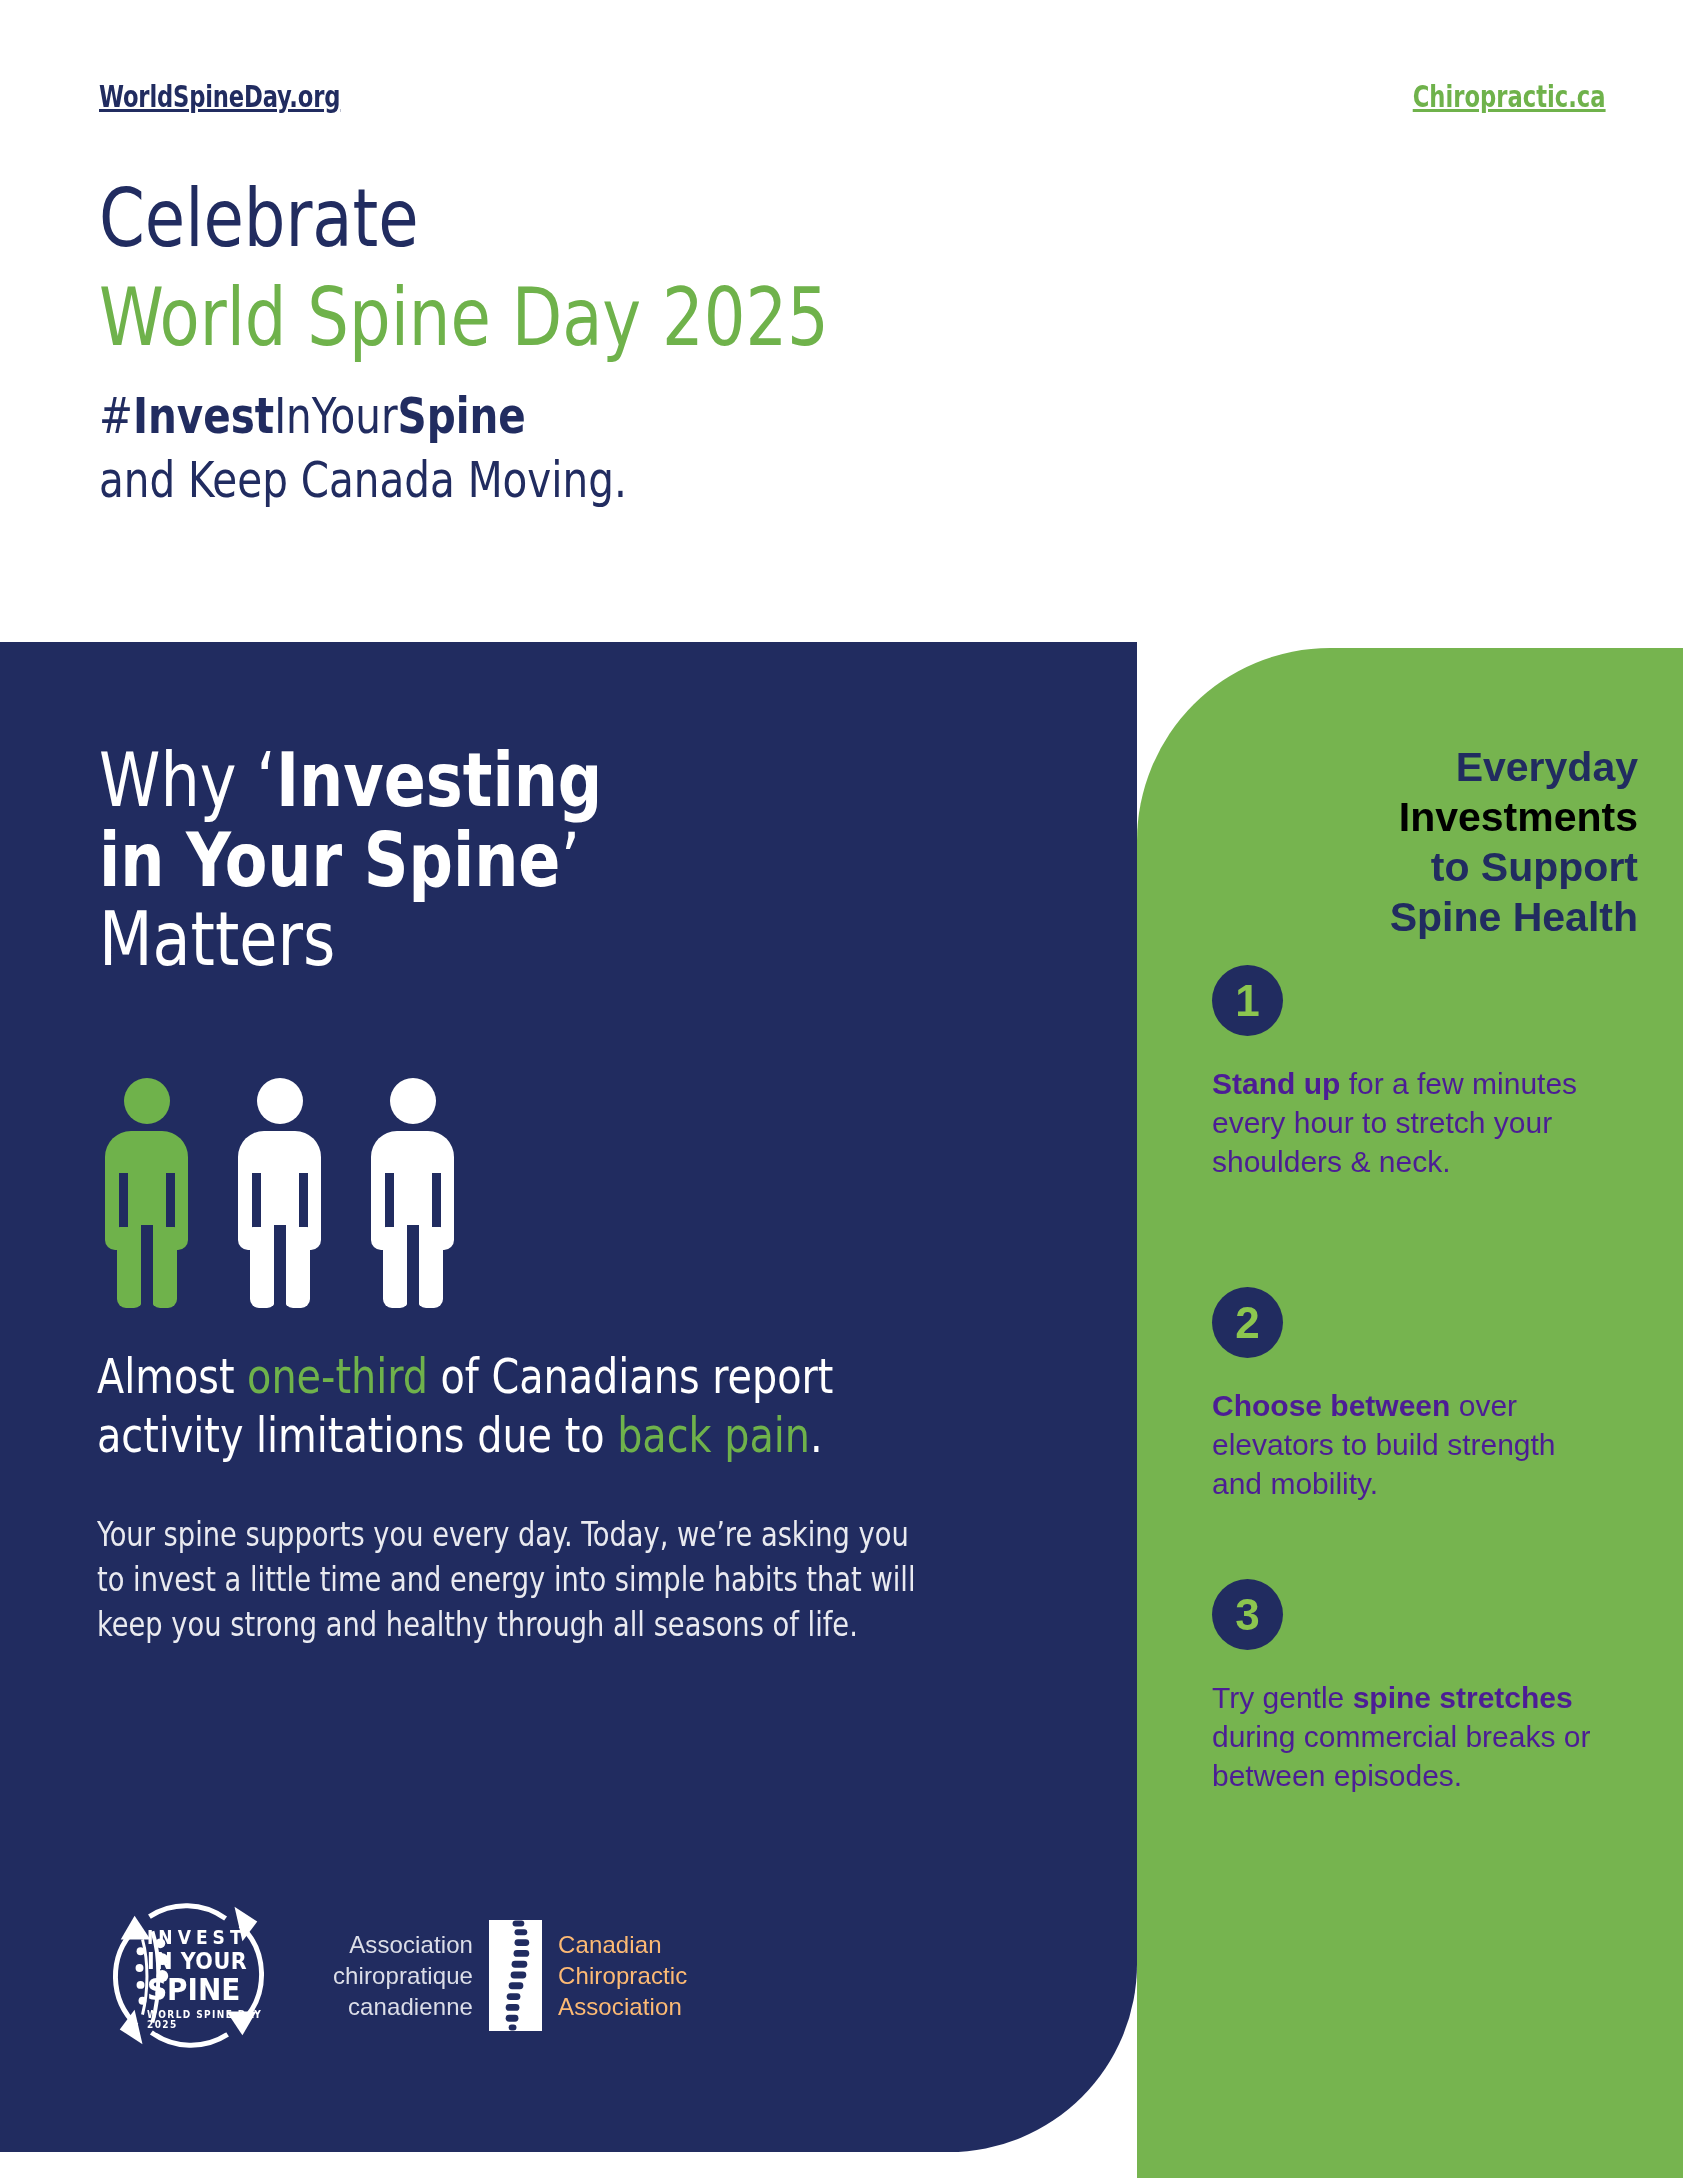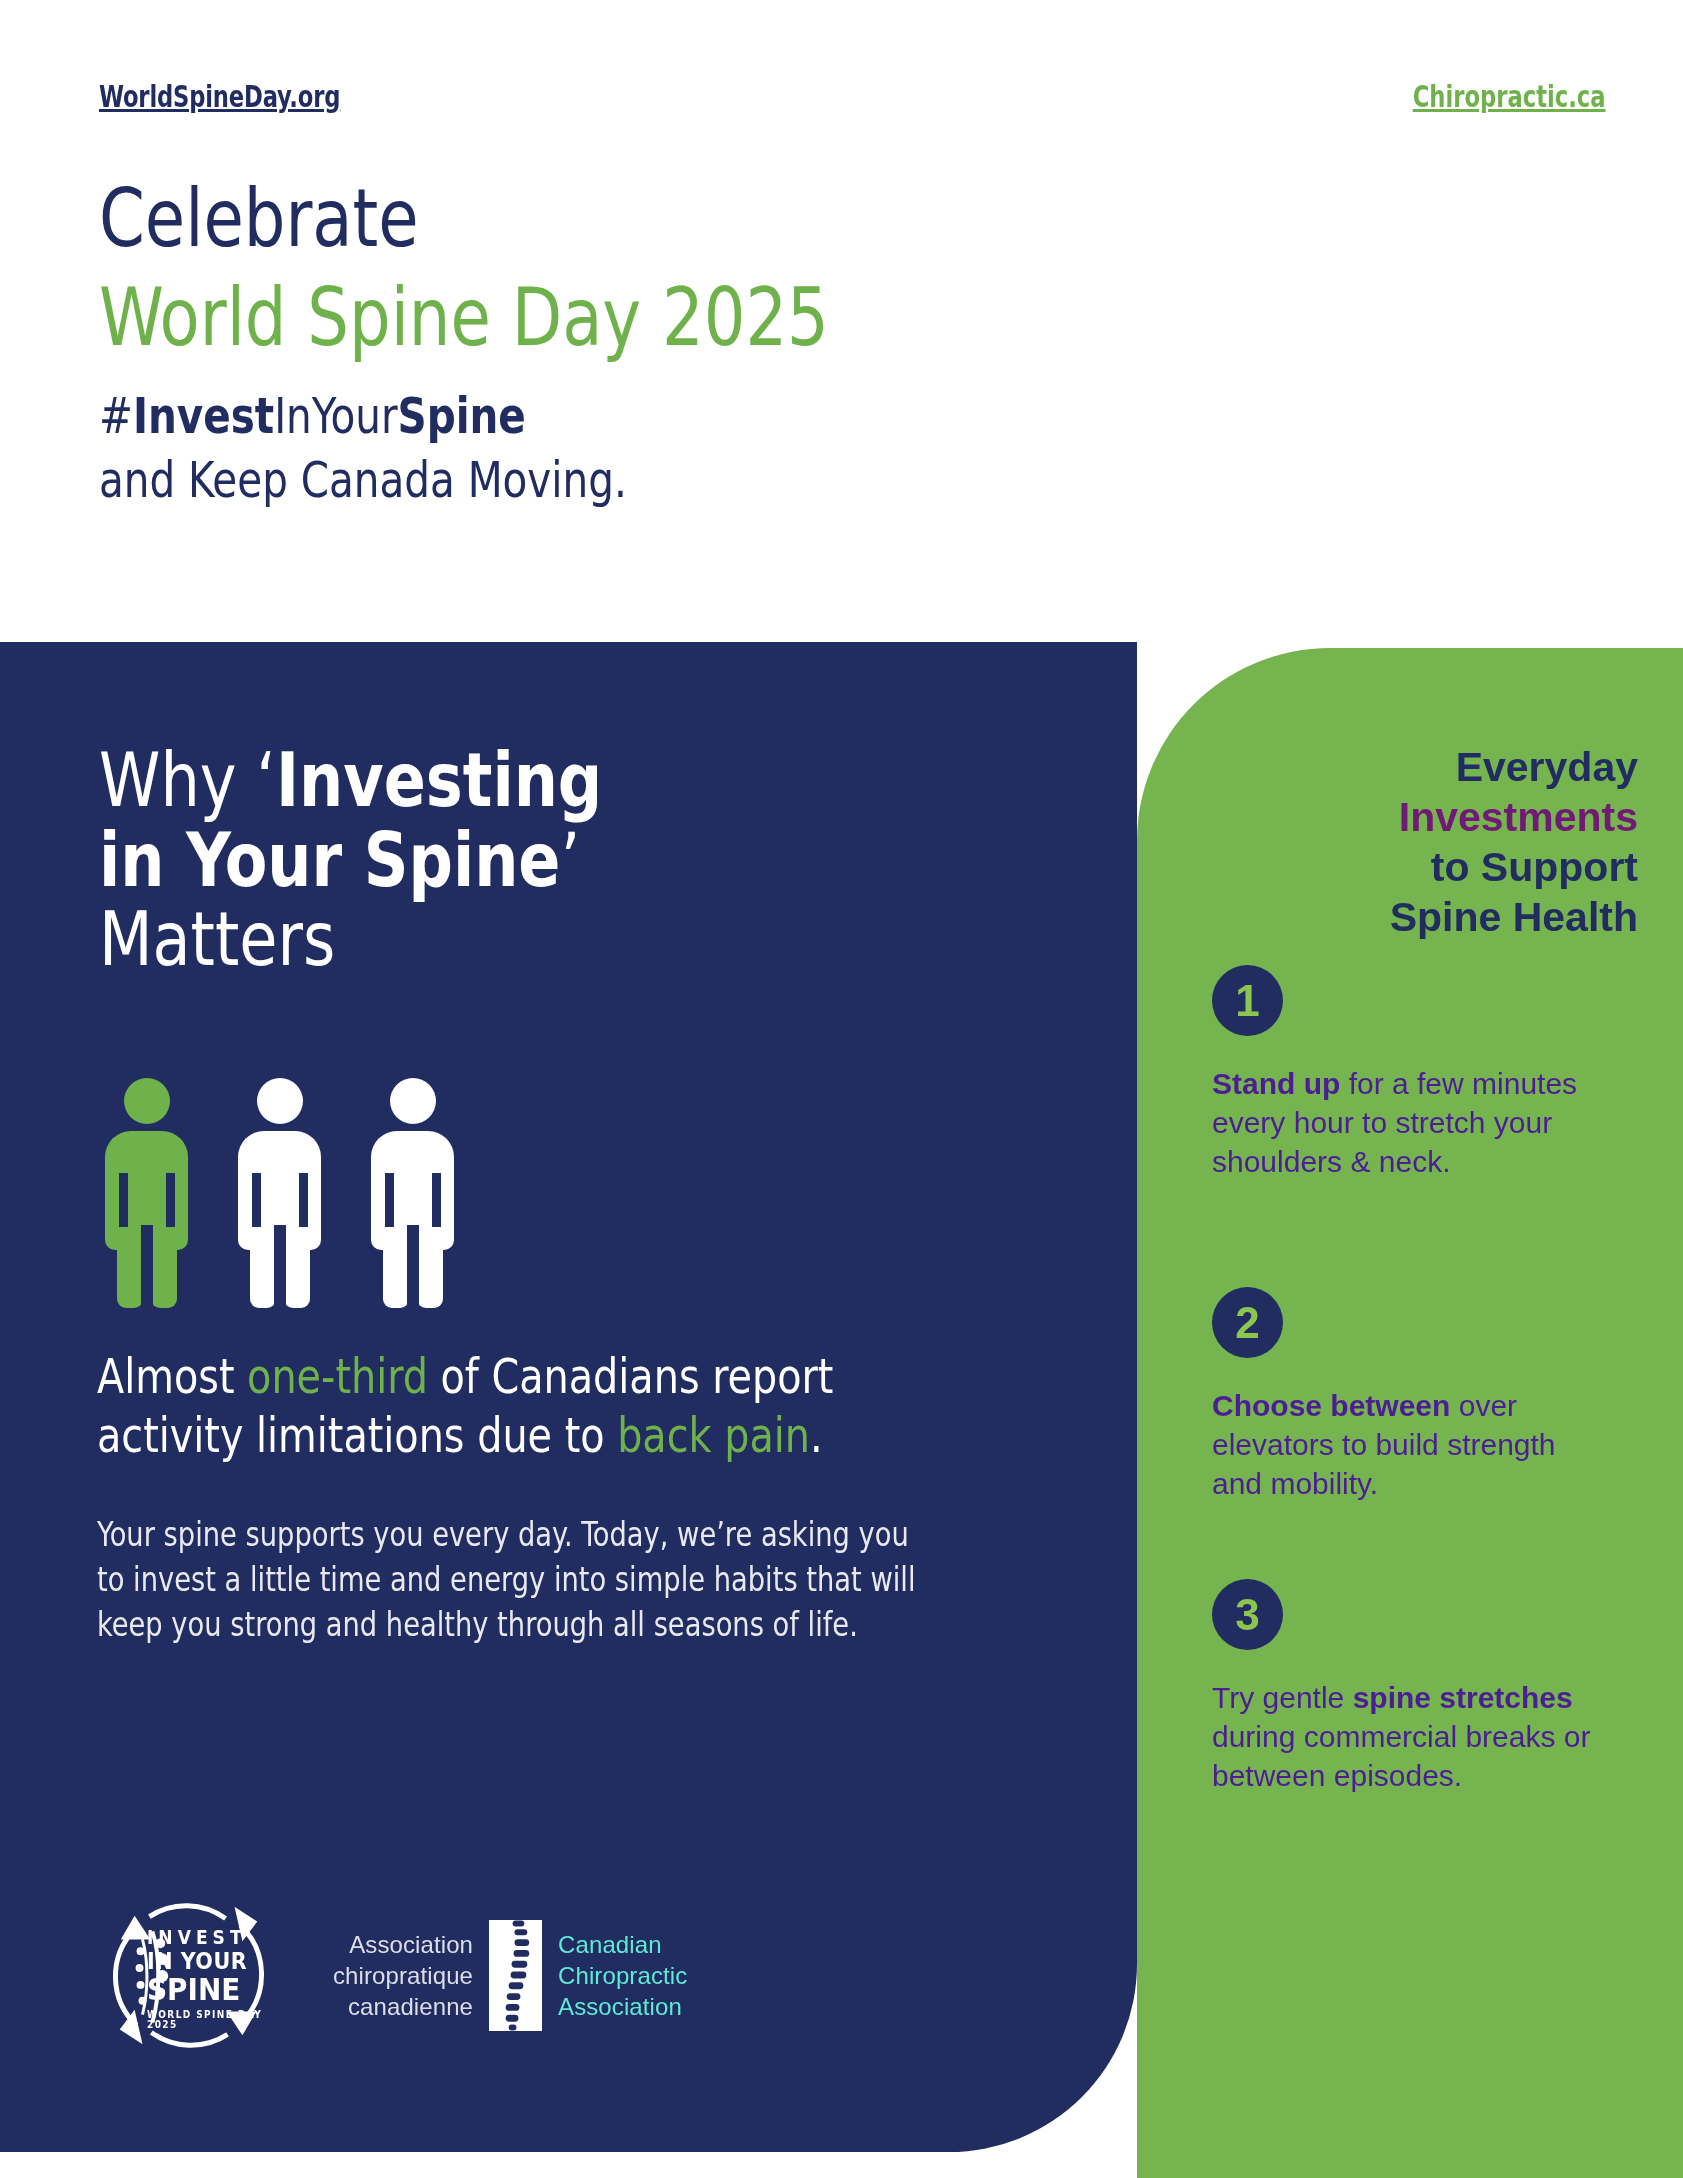--- a/index.html
+++ b/index.html
@@ -137,42 +137,42 @@
   #wsd-badge .bl3 { font-size:31px; font-weight:bold; letter-spacing:0px; margin-top:1px;}
   #wsd-badge .bl4 { font-size:10px; font-weight:bold; letter-spacing:1.4px; margin-top:5px;}
 
   #cca-logo { display:flex; align-items:center; gap:16px; }
   #cca-fr {
     text-align:right; color:#DCDEE8; font-weight:300;
     font-family:"Liberation Sans", sans-serif;
     font-size:24px; line-height:1.30; letter-spacing:0.1px;
   }
   #cca-en {
-    text-align:left; color:#5eead4; font-weight:300;
+    text-align:left; color:#fdba74; font-weight:300;
     font-family:"Liberation Sans", sans-serif;
     font-size:24px; line-height:1.30; letter-spacing:0.1px;
   }
   #cca-spine-box {
     width:53px; height:111px; background:#ffffff; position:relative; overflow:hidden;
   }
 
   
   #green-panel {
     position:absolute; left:1137px; top:648px;
     width:546px; height:1530px;
     background:#76B44F;
     border-top-left-radius:193px;
   }
 
   #green-heading {
     position:absolute; left:75px; top:94px; width:426px;
     font-family:"Liberation Sans", sans-serif;
     font-weight:bold; font-size:41px; line-height:1.22; color:#212C60;text-align:right;
   }
-  #green-heading .w { color:#701a75; }
+  #green-heading .w { color:#000000; }
 
   .tip { position:absolute; left:75px; width:396px; }
   #tip-1 { top:317px; }
   #tip-2 { top:639px; }
   #tip-3 { top:931px; }
 
   .tip-badge {
     width:71px; height:71px; border-radius:50%;
     background:#212C60; color:#8CC64F;
     font-family:"Liberation Sans", sans-serif;

